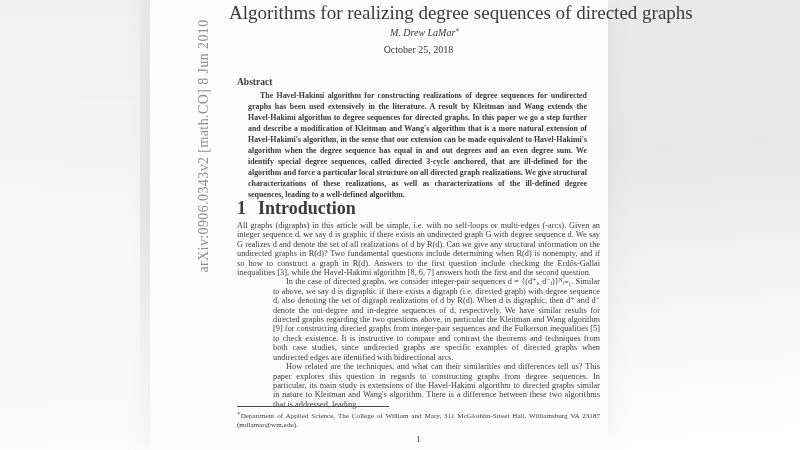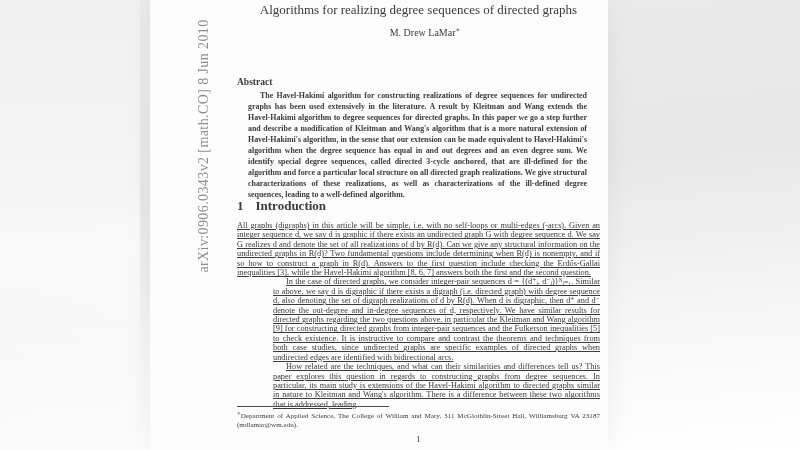--- a/index.html
+++ b/index.html
@@ -40,28 +40,29 @@
     color: #8d8d8d;
   }
   .content {
     position: absolute;
     left: 87px; top: 0;
     width: 363px; height: 450px;
   }
   .page-title {
     position: absolute; top: 2px; left: -8px; right: -8px;
     text-align: center;
-    font-size: 13px;
+    font-size: 19px;
     color: #3a3a3a;
     white-space: nowrap;
   }
   .author-line {
     position: absolute; top: 26px; left: 13px; right: 0;
     text-align: center;
     font-size: 10px;
+    font-style: italic;
   }
   .author-line sup { font-size: 7px; vertical-align: super; }
   .date-line {
     position: absolute; top: 44px; left: 0; right: 0;
     text-align: center;
     font-size: 10px;
   }
   .abstract-head {
     position: absolute; top: 77px; left: 0; right: 0;
     text-align: left;
@@ -71,31 +72,31 @@
   .abstract-body {
     position: absolute; top: 90px; left: 11px; width: 339px;
     font-size: 7.9px;
     line-height: 11px;
     text-align: justify;
     text-indent: 12px;
     font-weight: bold;
   }
   .section-head {
     position: absolute; top: 198px; left: 0;
-    font-size: 13px;
+    font-size: 18px;
     font-weight: bold;
   }
   .section-head .sec-num { display: inline-block; margin-right: 12px; }
   .body-text {
     position: absolute; top: 221px; left: 0; width: 363px;
     font-size: 8.3px;
     line-height: 9.4px;
     text-align: justify;
   }
-  .body-text p { margin: 0; text-decoration: underline; }
+  .body-text p { margin: 0; }
   .body-text p.indent { text-indent: 13px; margin-left: 36px; }
   .footnote-rule {
     position: absolute; top: 406px; left: 0;
     width: 152px; height: 0;
     border-top: 1px solid #4a4a4a;
   }
   .footnote {
     position: absolute; top: 409px; left: 0; width: 363px;
     font-size: 7.1px;
     line-height: 8.8px;
@@ -118,20 +119,21 @@
   <div class="arxiv-stamp">arXiv:0906.0343v2  [math.CO]  8 Jun 2010</div>
 
   <div class="content">
 
     <div class="page-title">Algorithms for realizing degree sequences of directed graphs</div>
 
     <div class="author-line">
       <span>M. Drew LaMar</span><sup>∗</sup>
     </div>
 
+    <div class="date-line">October 25, 2018</div>
 
     <div class="abstract-head">Abstract</div>
 
     <div class="abstract-body">The Havel-Hakimi algorithm for constructing realizations of degree sequences for undirected graphs has been used extensively in the literature. A result by Kleitman and Wang extends the Havel-Hakimi algorithm to degree sequences for directed graphs. In this paper we go a step further and describe a modification of Kleitman and Wang's algorithm that is a more natural extension of Havel-Hakimi's algorithm, in the sense that our extension can be made equivalent to Havel-Hakimi's algorithm when the degree sequence has equal in and out degrees and an even degree sum. We identify special degree sequences, called directed 3-cycle anchored, that are ill-defined for the algorithm and force a particular local structure on all directed graph realizations. We give structural characterizations of these realizations, as well as characterizations of the ill-defined degree sequences, leading to a well-defined algorithm.</div>
 
     <div class="section-head">
       <span class="sec-num">1</span><span>Introduction</span>
     </div>
 
     <div class="body-text">

